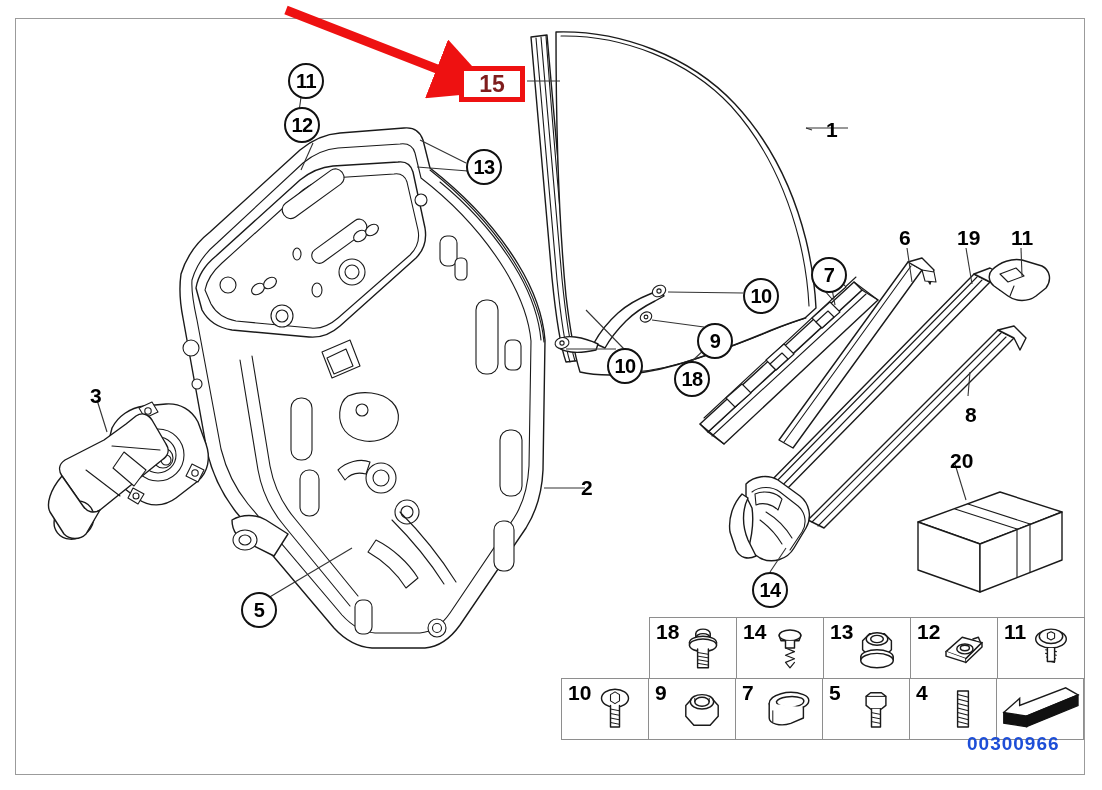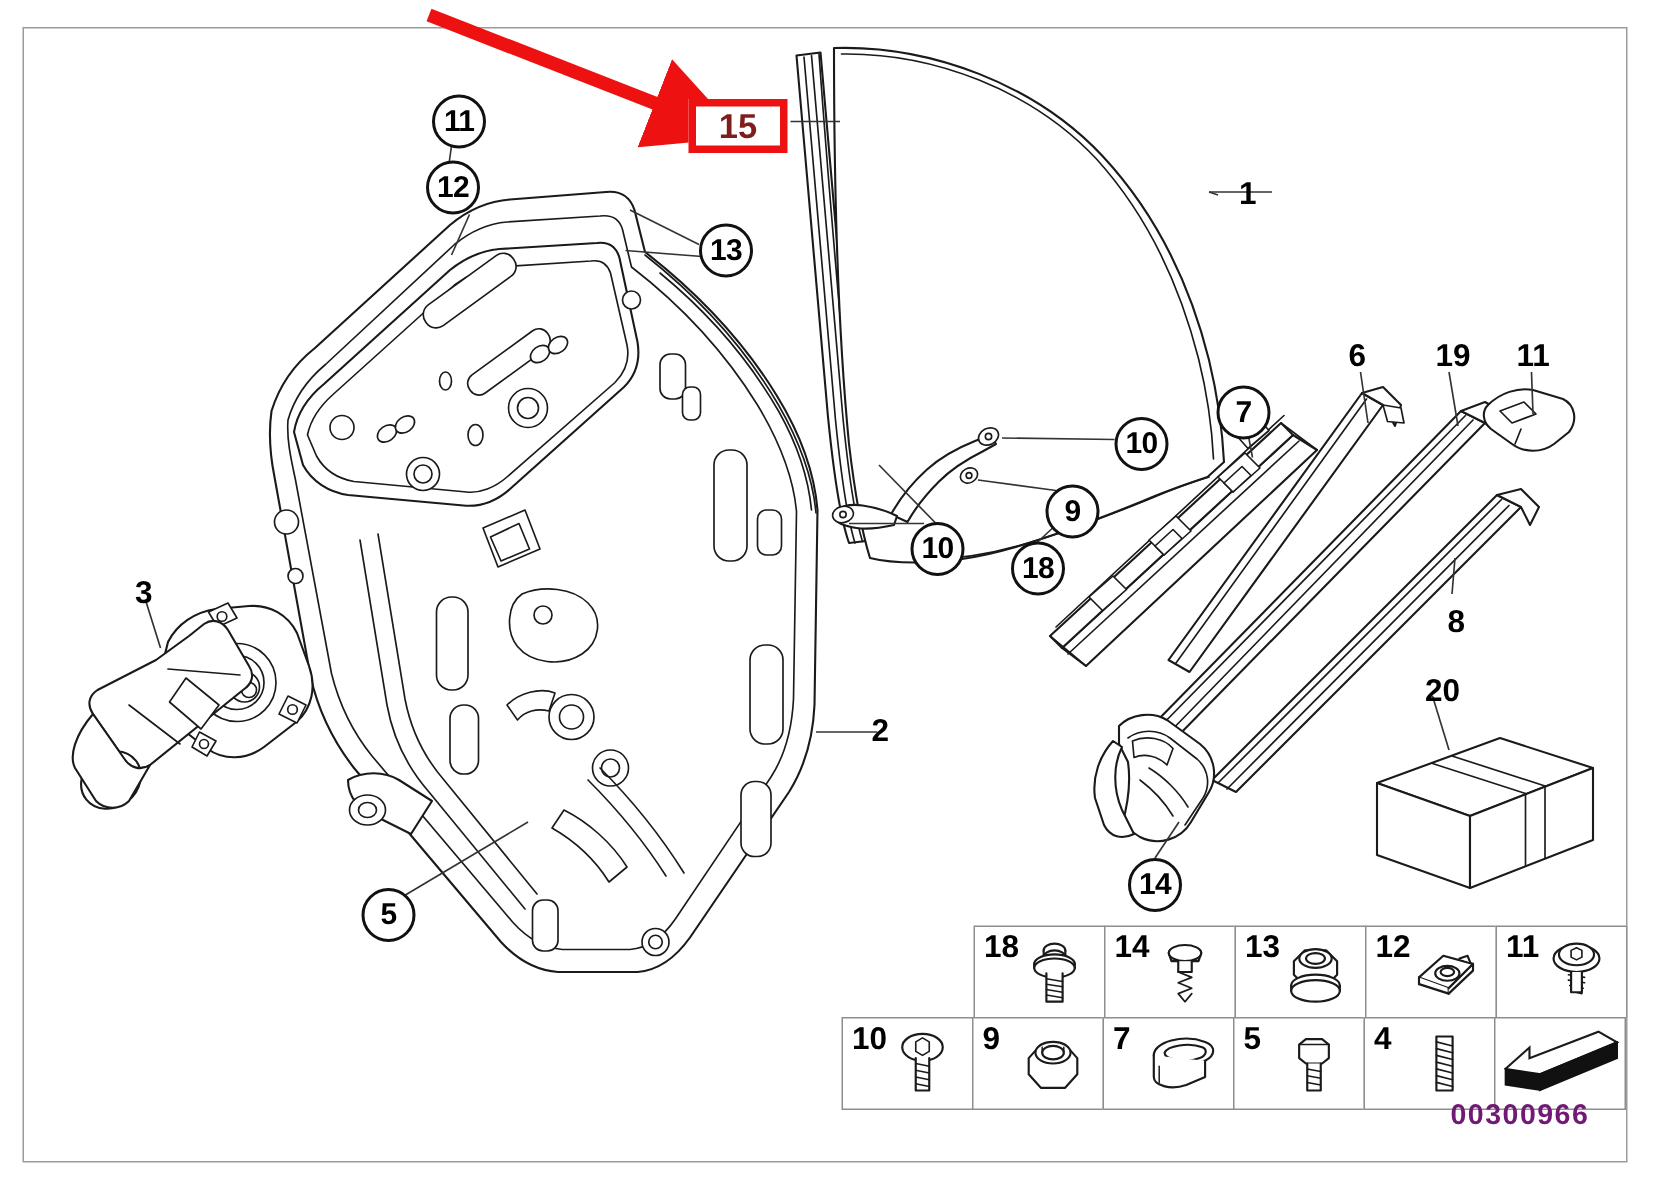--- a/index.html
+++ b/index.html
@@ -73,21 +73,21 @@
   }
   .hwcell .hwart{
     position:absolute;right:4px;top:2px;bottom:2px;
     width:58px;
     display:flex;align-items:center;justify-content:center;
   }
   .hwcell.arrowcell .hwart{left:4px;right:4px;width:auto;}
 
   .partnum{
     position:absolute;
-    font-weight:bold;font-size:19px;color:#701a75;
+    font-weight:bold;font-size:19px;color:#1d4ed8;
     letter-spacing:1px;
   }
 </style>
 </head>
 <body>
 
 <div id="stage">
 
   <div class="frame"></div>
 

